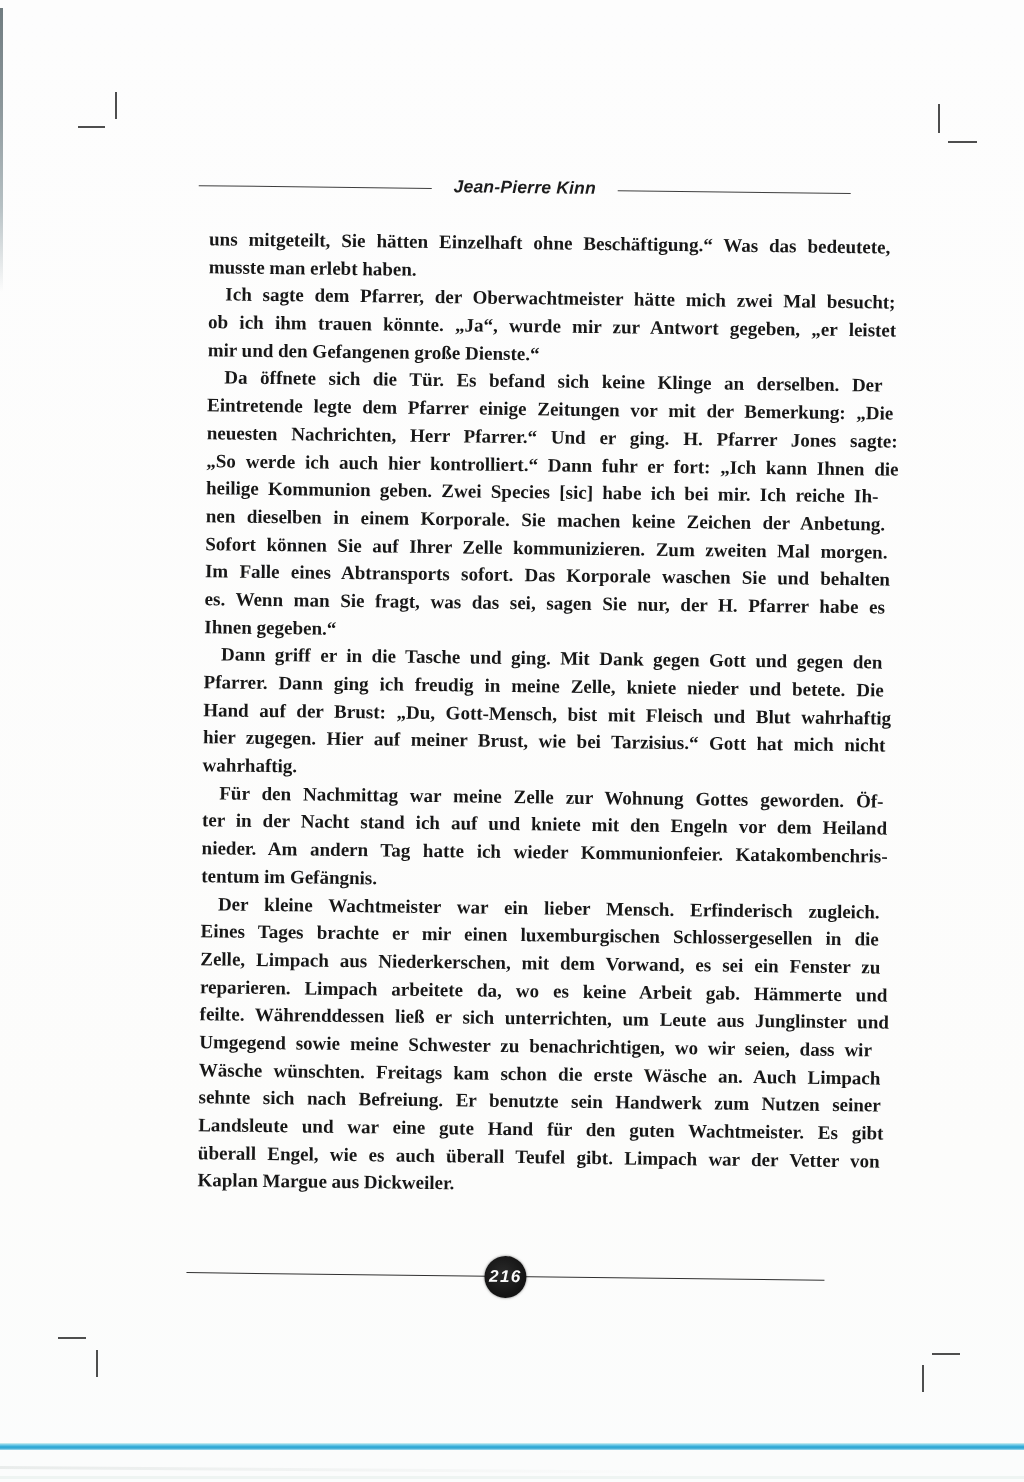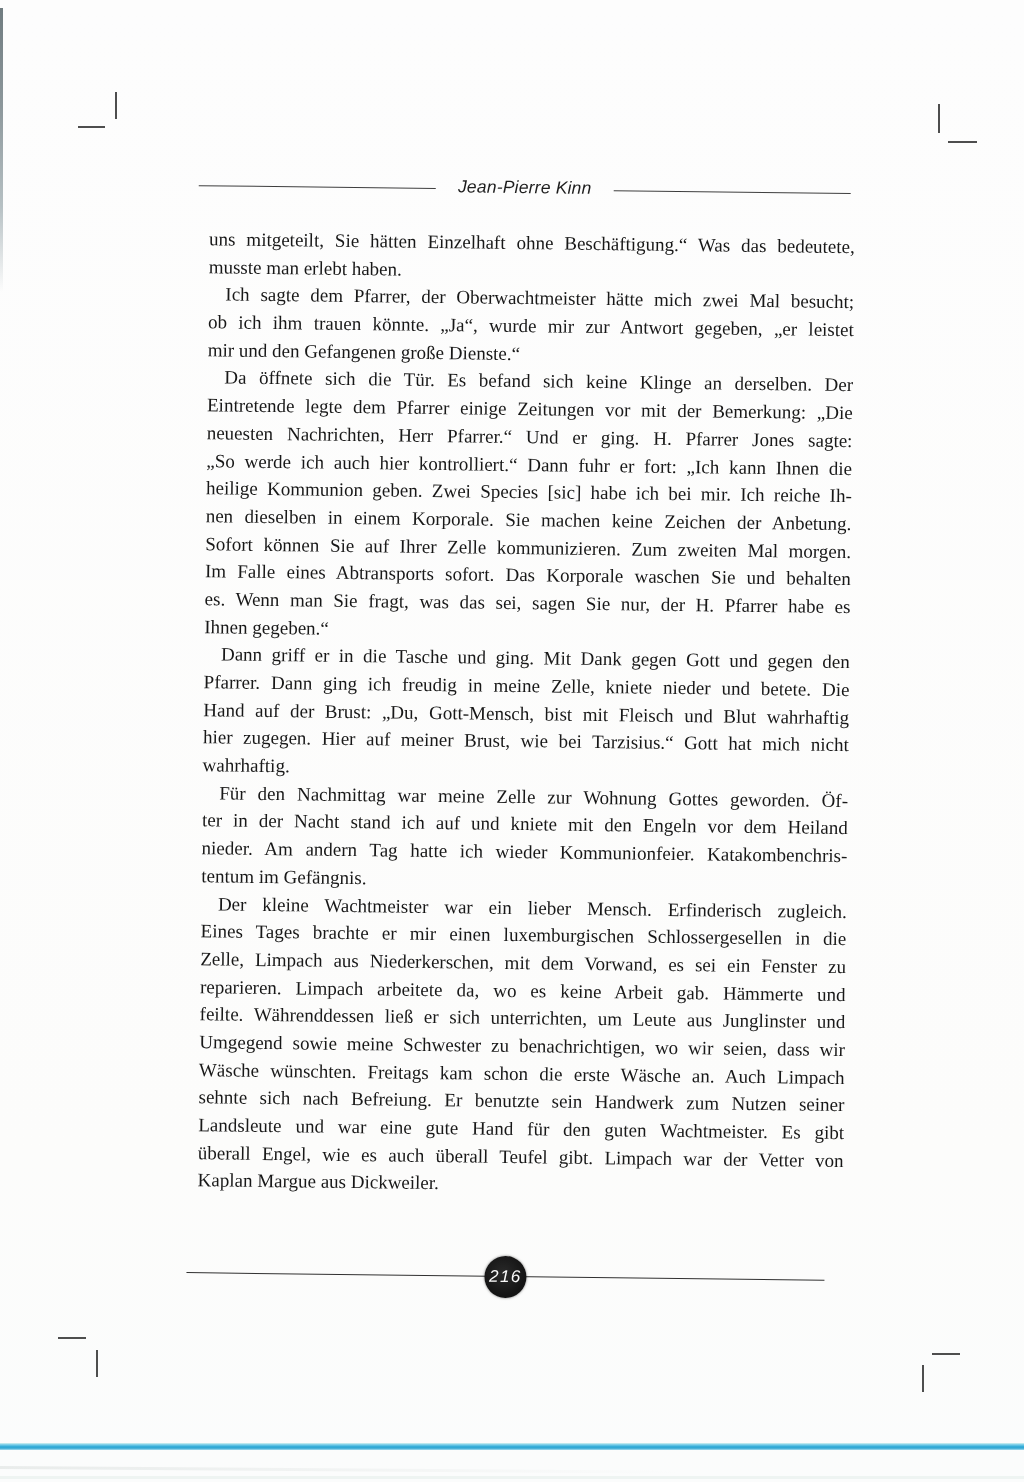--- a/index.html
+++ b/index.html
@@ -1,21 +1,21 @@
 <!DOCTYPE html>
 <html lang="de"><head>
 <meta charset="utf-8">
 <style>
   html,body{margin:0;padding:0;}
   body{
     width:1024px;height:1482px;position:relative;overflow:hidden;
     background:#fdfdfc;
     font-family:"Liberation Serif", serif;
   }
-  .page{position:absolute;inset:0;background:linear-gradient(180deg,#fdfdfd 0%,#fcfcfb 78%,#fbfcfc 100%);}
+  .page{position:absolute;inset:0;background:linear-gradient(180deg,#fdfdfd 0%,#fcfcfb 78%,#fbfcfc 100%);font-weight:bold;}
 
   
   .content{
     position:absolute;left:0;top:0;width:1024px;height:1482px;
     transform:rotate(0.7deg);transform-origin:512px 740px;
   }
 
   
   .header{position:absolute;left:192px;top:177px;width:652px;display:flex;align-items:center;gap:19px;}
   .hrule{flex:1;height:0;border-top:1.6px solid #3e3e3e;}

